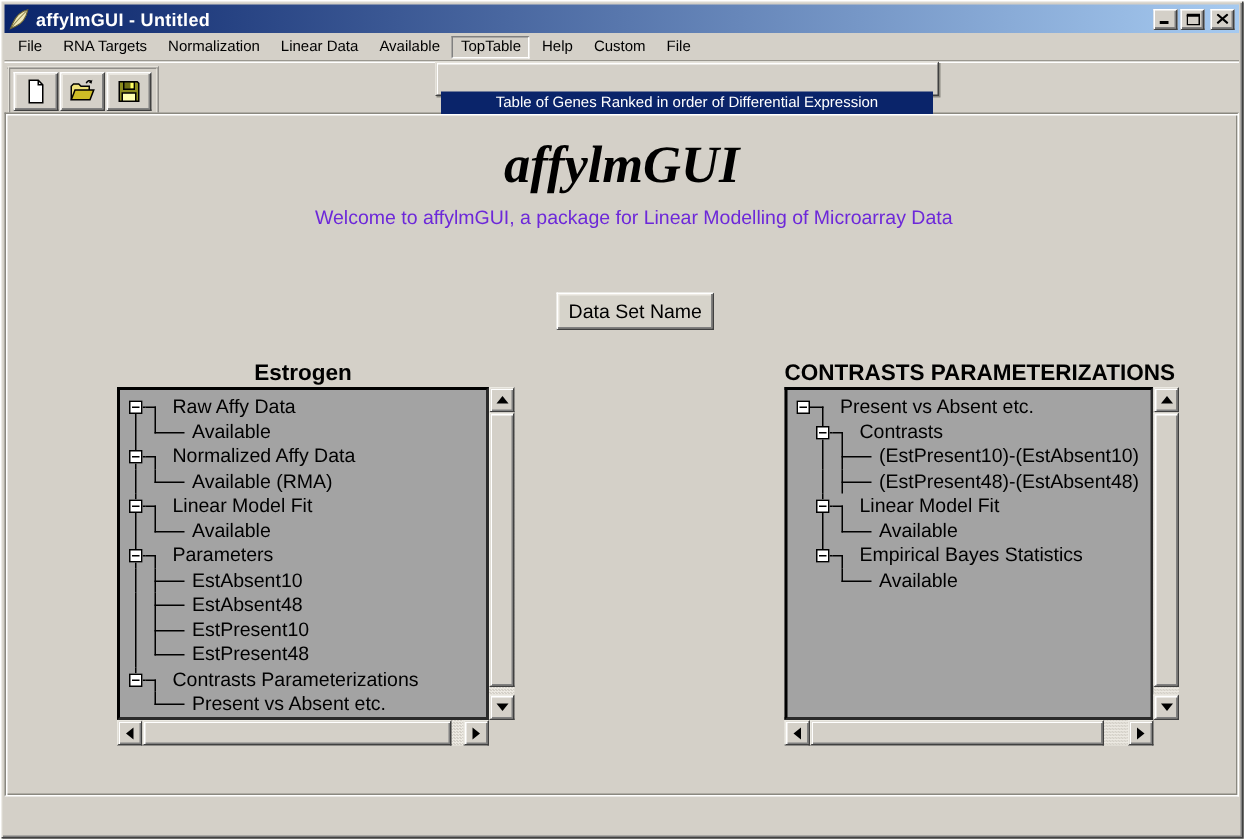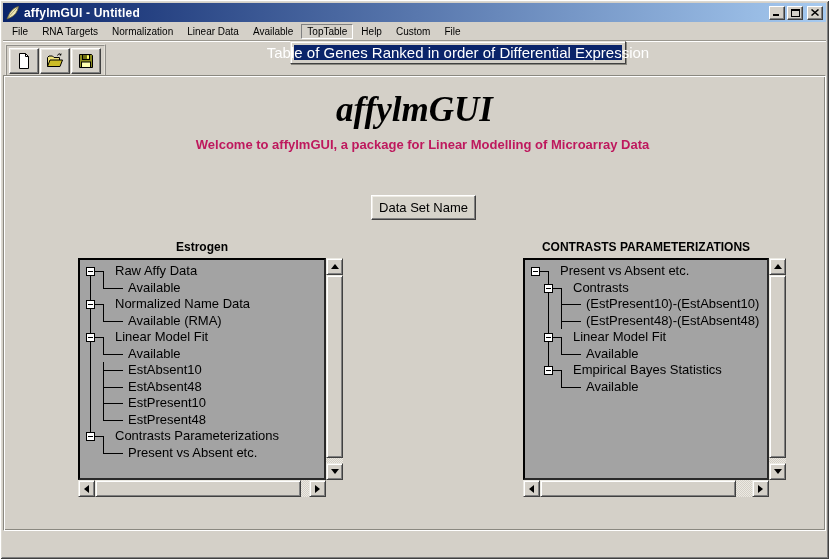--- a/index.html
+++ b/index.html
@@ -66,50 +66,50 @@
   
   .menu-panel {
     position: absolute; left: 290px; top: 41px; width: 336px; height: 23px;
     background: #d4d0c8;
     border: 1px solid; border-color: #e6e3dc #404040 #404040 #e6e3dc;
     box-shadow: inset 1px 1px 0 #ffffff, 1px 1px 0 #8a8880;
     padding: 3px; z-index: 30;
   }
   .menu-item {
     height: 100%; background: var(--menu-highlight, #0a246a); color: #ffffff;
-    font-size: 15px; display: flex; align-items: center; justify-content: center;
-    white-space: nowrap; cursor: default;
+    font-size: 10px; display: flex; align-items: center; justify-content: center;
+    white-space: nowrap; cursor: default; margin-top: 16px;
   }
   
   .main-frame {
     position: absolute; left: 3px; top: 75px; width: 823px; height: 456px;
     background: #d4d0c8;
     border: 1px solid; border-color: #8a8880 #ffffff #ffffff #8a8880;
     box-shadow: inset 1px 1px 0 #ffffff, inset -1px -1px 0 #8a8880;
   }
   .app-title {
     position: absolute; top: 90px; left: 0; right: 0; text-align: center;
     font-family: "Liberation Serif", "DejaVu Serif", serif;
     font-style: italic; font-weight: bold; font-size: 35px; color: #000;
   }
   .app-subtitle {
     position: absolute; top: 137px; left: 16px; right: 0; text-align: center;
-    font-size: 13px; color: #be185d; font-weight: bold;
+    font-size: 13px; color: #6d28d9;
   }
   .push-btn {
     position: absolute; top: 195px; left: 371px; width: 105px; height: 25px;
     background: #d6d3ca; font-size: 13px; font-family: inherit; color: #000;
     border: 1px solid; border-color: #ffffff #404040 #404040 #ffffff;
     box-shadow: inset -1px -1px 0 #808080, inset 1px 1px 0 #eeebe4;
     cursor: default;
   }
   
   .panel-heading {
     position: absolute; top: 240px; height: 16px; text-align: center;
-    font-weight: bold; font-size: 12px; white-space: nowrap; color: #000;
+    font-weight: bold; font-size: 15px; white-space: nowrap; color: #000;
   }
   #left-heading  { left: 78px;  width: 248px; }
   #right-heading { left: 523px; width: 246px; }
   .listbox {
     position: absolute; top: 258px; height: 222px; background: #a3a3a3;
     border: 2px solid; border-color: #000 #2a2a2a #2a2a2a #000;
     overflow: hidden; padding: 3px 0 0 4px;
   }
   #left-listbox  { left: 78px;  width: 248px; }
   #right-listbox { left: 523px; width: 246px; }
@@ -259,40 +259,47 @@
         <span class="c v"></span>
         <span class="c elbow"></span>
         <span class="c h"></span>
         <span class="tlabel">Available</span>
       </div>
       <div class="trow">
         <span class="c box bt bb">
           <span class="nb"></span>
         </span>
         <span class="c corner"></span>
-        <span class="tlabel">Normalized Name Data</span>
+        <span class="tlabel">Normalized Affy Data</span>
       </div>
       <div class="trow">
         <span class="c v"></span>
         <span class="c elbow"></span>
         <span class="c h"></span>
         <span class="tlabel">Available (RMA)</span>
       </div>
       <div class="trow">
         <span class="c box bt bb">
           <span class="nb"></span>
         </span>
         <span class="c corner"></span>
         <span class="tlabel">Linear Model Fit</span>
       </div>
       <div class="trow">
         <span class="c v"></span>
         <span class="c elbow"></span>
         <span class="c h"></span>
         <span class="tlabel">Available</span>
+      </div>
+      <div class="trow">
+        <span class="c box bt bb">
+          <span class="nb"></span>
+        </span>
+        <span class="c corner"></span>
+        <span class="tlabel">Parameters</span>
       </div>
       <div class="trow">
         <span class="c v"></span>
         <span class="c tee"></span>
         <span class="c h"></span>
         <span class="tlabel">EstAbsent10</span>
       </div>
       <div class="trow">
         <span class="c v"></span>
         <span class="c tee"></span>

